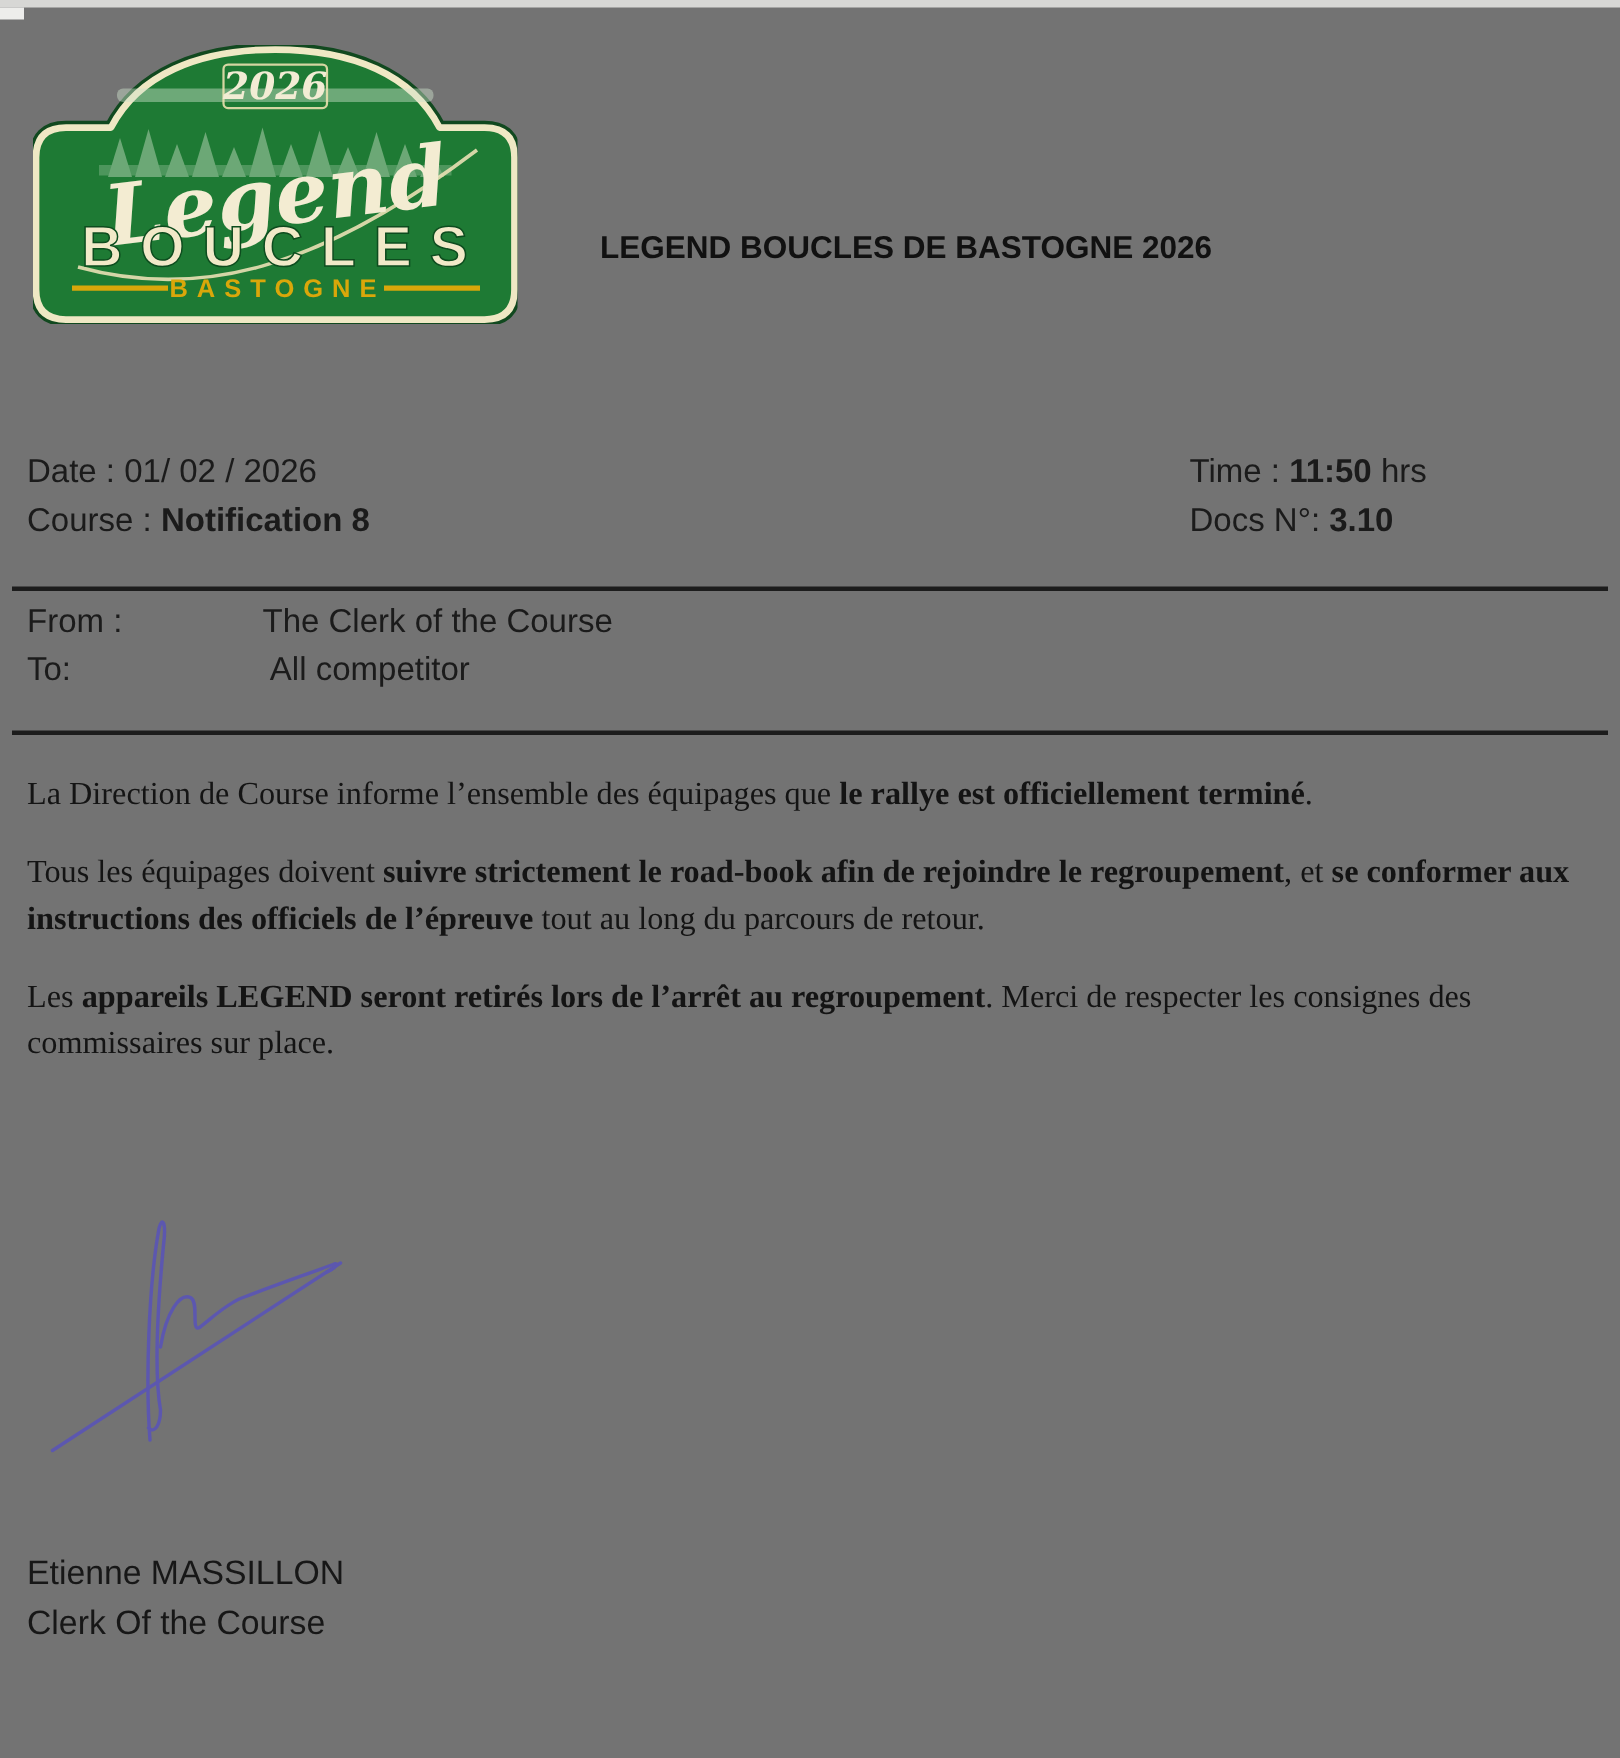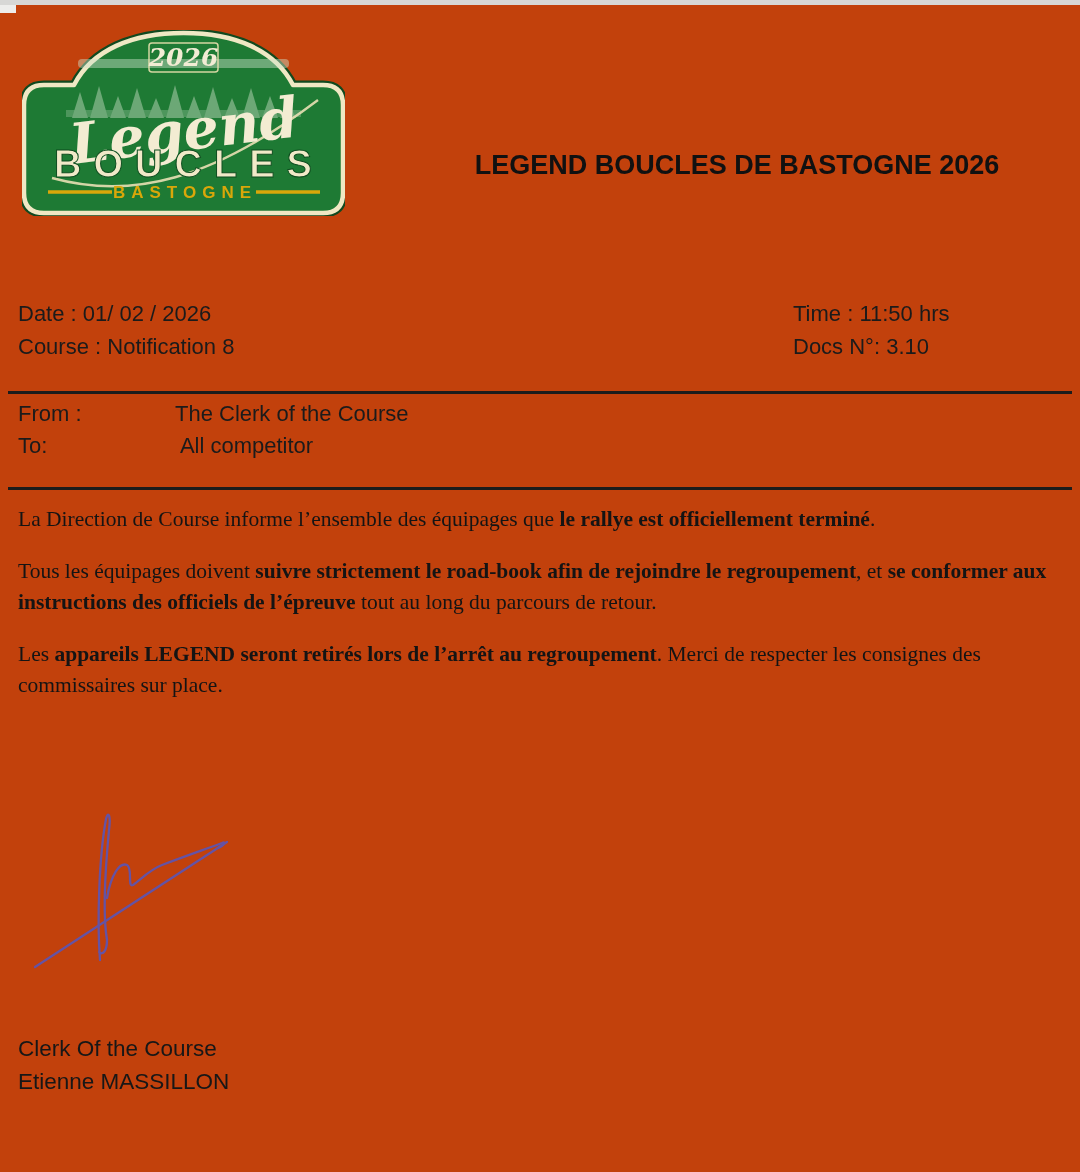--- a/index.html
+++ b/index.html
@@ -1,59 +1,58 @@
 <!DOCTYPE html>
 <html><head>
 <meta charset="utf-8">
 <style>
   html,body{margin:0;padding:0;background:#ffffff;}
   .page{
     position:relative;
     width:1080px;
     height:1172px;
-    background:#c2410c;
+    background:#737373;
     overflow:hidden;
     font-family:"Liberation Sans",sans-serif;
     color:#1b1b1b;
   }
   .top-edge{
     position:absolute;left:0;top:0;width:1080px;height:5px;
     background:#d7d7d5;
   }
   .corner-chip{
     position:absolute;left:0;top:5px;width:16px;height:8px;
     background:#ededeb;
   }
   .logo-svg{position:absolute;left:22px;top:30px;}
   .doc-header{
     position:absolute;left:400px;right:6px;top:68px;
-    text-align:center;
     font-weight:bold;
-    font-size:27px;
+    font-size:21px;
     line-height:39px;
     white-space:pre;
     color:#111;
   }
   .meta-left{position:absolute;left:18px;top:297px;font-size:22px;line-height:33px;}
   .meta-right{position:absolute;left:793px;top:297px;font-size:22px;line-height:33px;}
-  .meta-row b{font-weight:normal;margin-top:38px;}
+  .meta-row b{font-weight:bold;margin-top:38px;}
   .rule{position:absolute;left:8px;right:8px;height:3px;background:#1c1c1c;}
   .rule-1{top:391px;}
   .rule-2{top:487px;}
   .routing{position:absolute;left:18px;top:398px;font-size:22px;line-height:32px;}
   .routing-row{position:relative;height:32px;}
   .routing-value{position:absolute;left:157px;top:0;white-space:pre;}
   .body-text{
     position:absolute;left:18px;right:14px;top:504px;
     font-family:"Liberation Serif",serif;
     font-size:21.5px;
     line-height:31px;
     color:#141414;
   }
-  .body-text p{margin:0 0 21px 0;}
+  .body-text p{margin:10px 0 21px 0;}
   .body-text b{font-weight:bold;}
   .signature-svg{position:absolute;left:25px;top:802px;}
   .signer{
     position:absolute;left:18px;top:1033px;
     font-size:22.5px;line-height:32.5px;color:#171717;
   }
 </style>
 </head>
 <body>
 
@@ -135,17 +134,17 @@
 
   <svg class="signature-svg" width="215" height="172" viewBox="0 0 215 172">
     <g fill="none" stroke="#5a55b6" stroke-width="2.3" stroke-linecap="round" opacity="0.9">
       <path d="M 10 165 L 202 40"></path>
       <path d="M 74 150 C 78 154, 82 148, 82 138 C 78 115, 80 70, 84 28 C 86 12, 83 9, 81 17 C 74 55, 72 120, 75 158"></path>
       <path d="M 82 96 C 86 72, 95 60, 102 63 C 108 66, 102 86, 108 83 C 116 77, 126 67, 137 63 C 158 55, 178 48, 197 41 C 201 39, 200 43, 193 46"></path>
     </g>
   </svg>
 
   <div class="signer">
+    <div>Etienne MASSILLON</div>
     <div>Clerk Of the Course</div>
-    <div>Etienne MASSILLON</div>
   </div>
 
 </div>
 
 </body></html>

